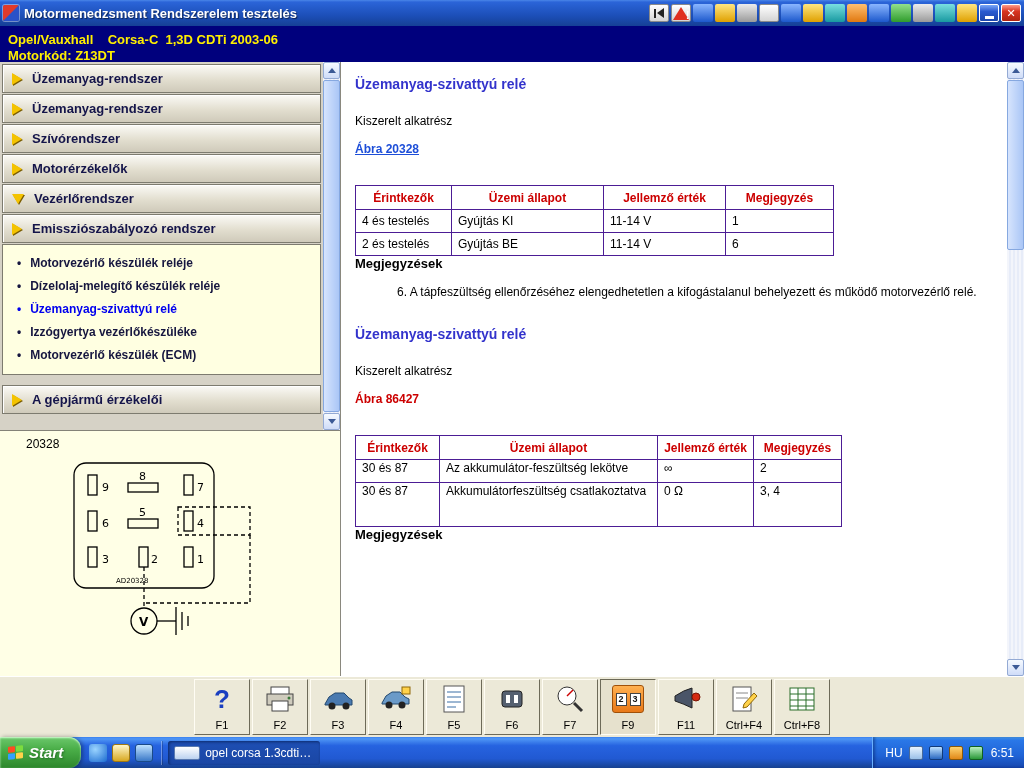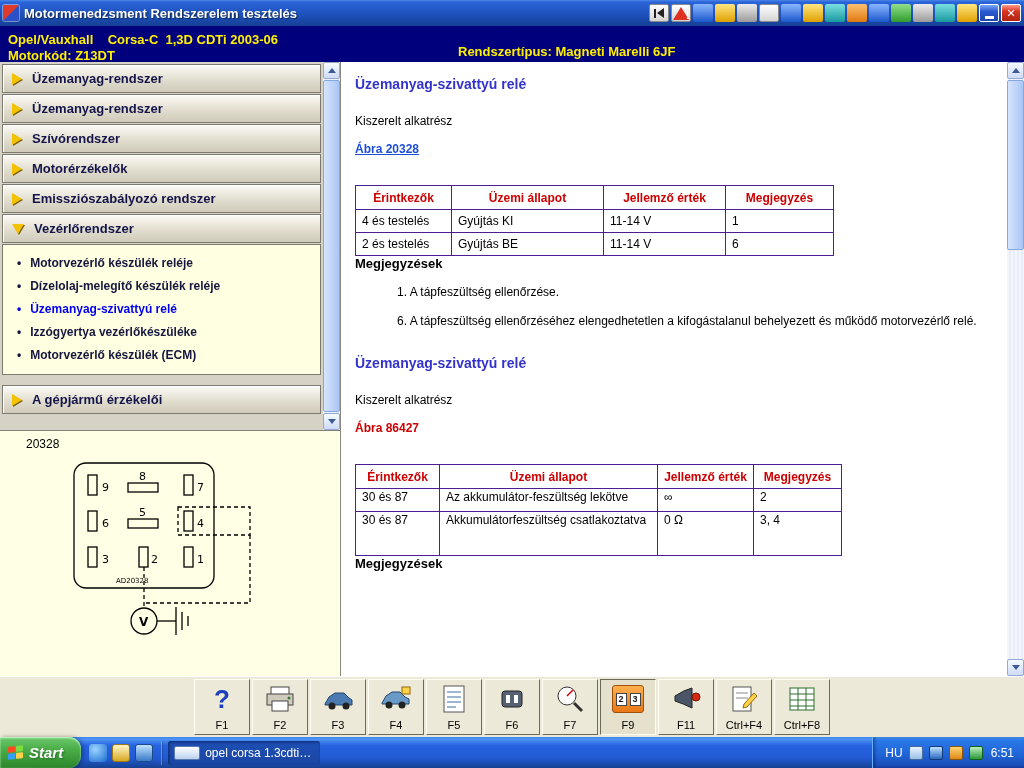--- a/index.html
+++ b/index.html
@@ -186,21 +186,20 @@
         </div>
       <div class="ti btn-close">
           <span>✕</span>
         </div>
     </div>
   </div>
 
   <div class="vheader">
     <div class="vline">Opel/Vauxhall    Corsa-C  1,3D CDTi 2003-06</div>
     <div class="vline">Motorkód: Z13DT</div>
-    <div class="vsystem">Rendszertípus: Magneti Marelli 6JF</div>
   </div>
 
   <div class="content">
 
     <div class="sidebar">
       <div class="side-top">
         <div class="menu-col">
           <div class="acc">
             <span class="tri-right"></span>
             <span>Üzemanyag-rendszer</span>
@@ -211,26 +210,26 @@
           </div>
           <div class="acc">
             <span class="tri-right"></span>
             <span>Szívórendszer</span>
           </div>
           <div class="acc">
             <span class="tri-right"></span>
             <span>Motorérzékelők</span>
           </div>
           <div class="acc">
+            <span class="tri-down"></span>
+            <span>Vezérlőrendszer</span>
+          </div>
+          <div class="acc">
             <span class="tri-right"></span>
             <span>Emissziószabályozó rendszer</span>
-          </div>
-          <div class="acc">
-            <span class="tri-down"></span>
-            <span>Vezérlőrendszer</span>
           </div>
           <div class="submenu">
             <div class="subitem">
               <span>•</span>
               <span>Motorvezérlő készülék reléje</span>
             </div>
             <div class="subitem">
               <span>•</span>
               <span>Dízelolaj-melegítő készülék reléje</span>
             </div>
@@ -332,21 +331,20 @@
           <tr>
             <td>2 és testelés</td>
             <td>Gyújtás BE</td>
             <td>11-14 V</td>
             <td>6</td>
           </tr>
         </tbody>
           </table>
 
         <div class="notes-title">Megjegyzések</div>
-        <div class="note">1. A tápfeszültség ellenőrzése.</div>
         <div class="note">6. A tápfeszültség ellenőrzéséhez elengedhetetlen a kifogástalanul behelyezett és működő motorvezérlő relé.</div>
 
         <div class="h1 h1b">Üzemanyag-szivattyú relé</div>
         <div class="body-text">Kiszerelt alkatrész</div>
         <a class="fig-ref">Ábra 86427</a>
 
         <table class="spec t2">
           <colgroup>
               <col style="width:84px">
               <col style="width:218px">

